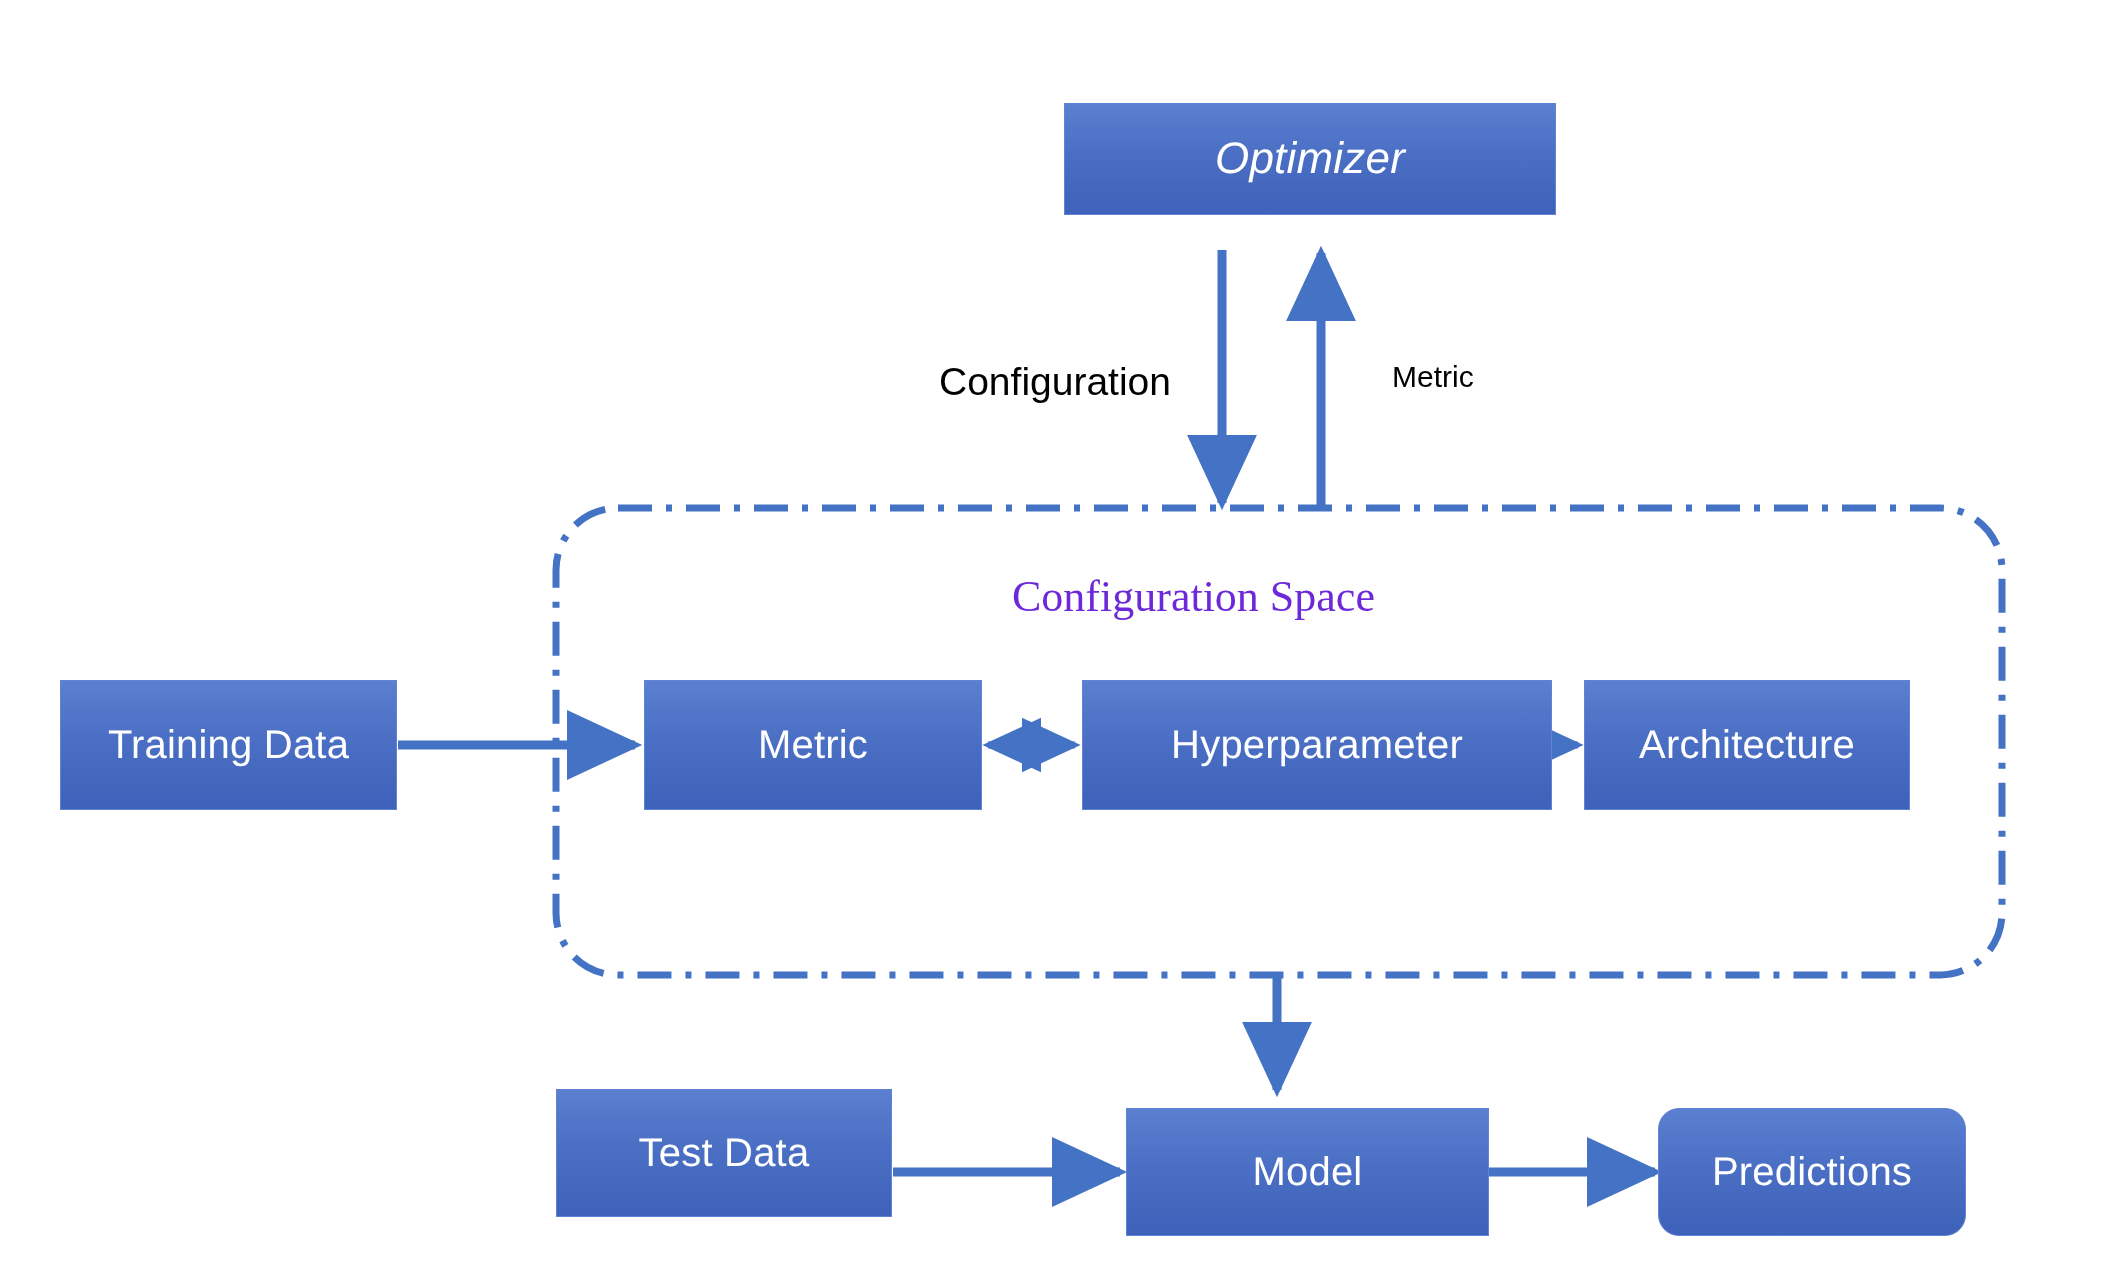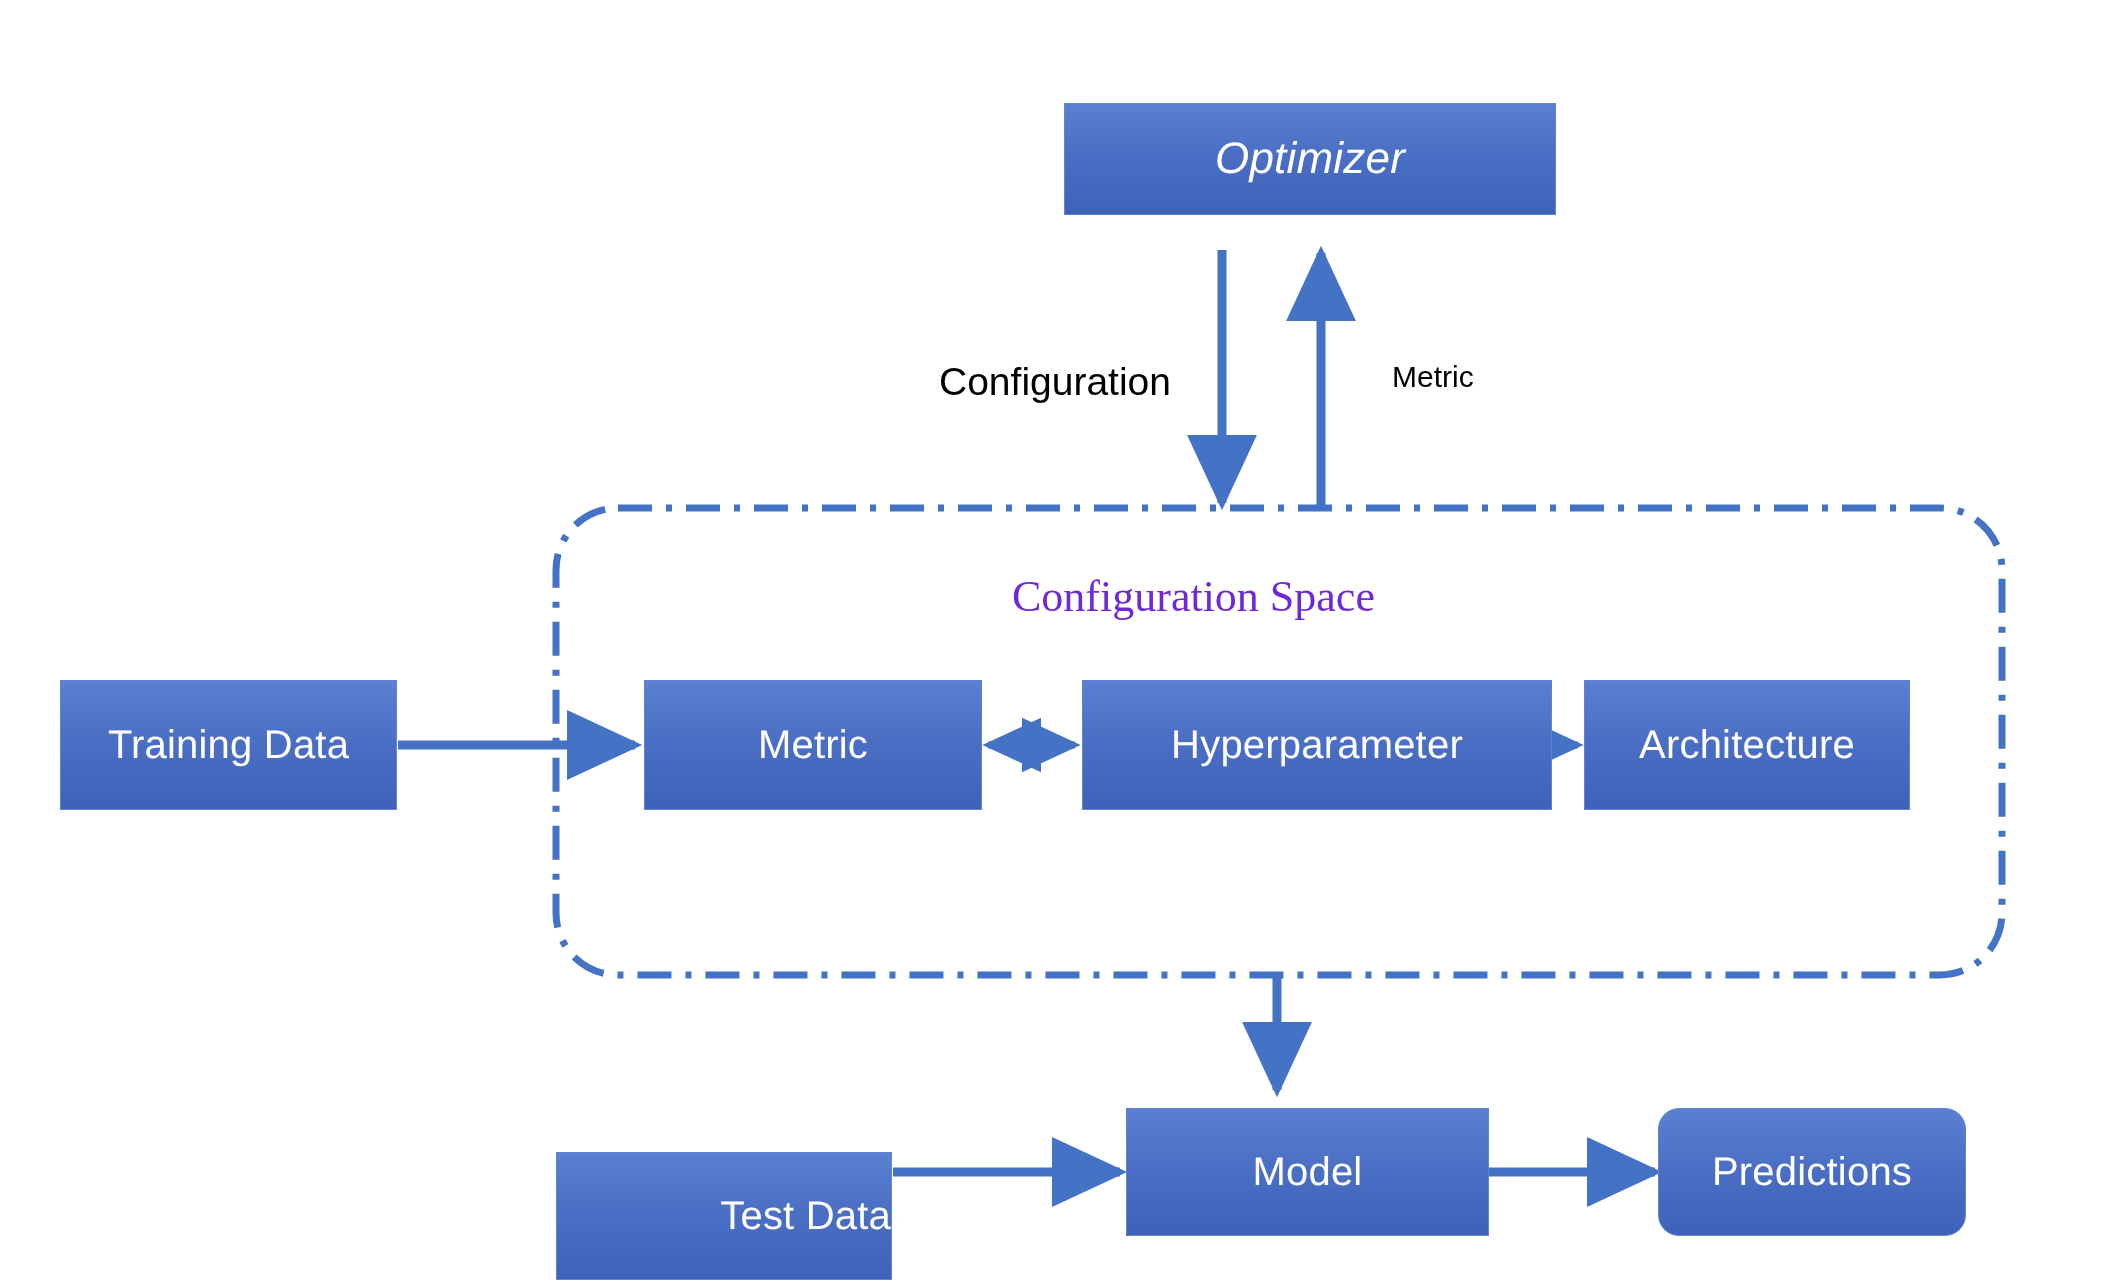--- a/index.html
+++ b/index.html
@@ -111,21 +111,21 @@
   </div>
 
   <div class="node" style="left:1082px; top:680px; width:470px; height:130px;">
     <span class="node-label" style="font-size:40px;">Hyperparameter</span>
   </div>
 
   <div class="node" style="left:1584px; top:680px; width:326px; height:130px;">
     <span class="node-label" style="font-size:40px;">Architecture</span>
   </div>
 
-  <div class="node" style="left:556px; top:1152px; width:336px; height:128px;justify-content:flex-end;">
+  <div class="node" style="left:556px; top:1089px; width:336px; height:128px;">
     <span class="node-label" style="font-size:40px;">Test Data</span>
   </div>
 
   <div class="node" style="left:1126px; top:1108px; width:363px; height:128px;">
     <span class="node-label" style="font-size:40px;">Model</span>
   </div>
 
   <div class="node" style="left:1658px; top:1108px; width:308px; height:128px;border-radius:21px;">
     <span class="node-label" style="font-size:40px;">Predictions</span>
   </div>

